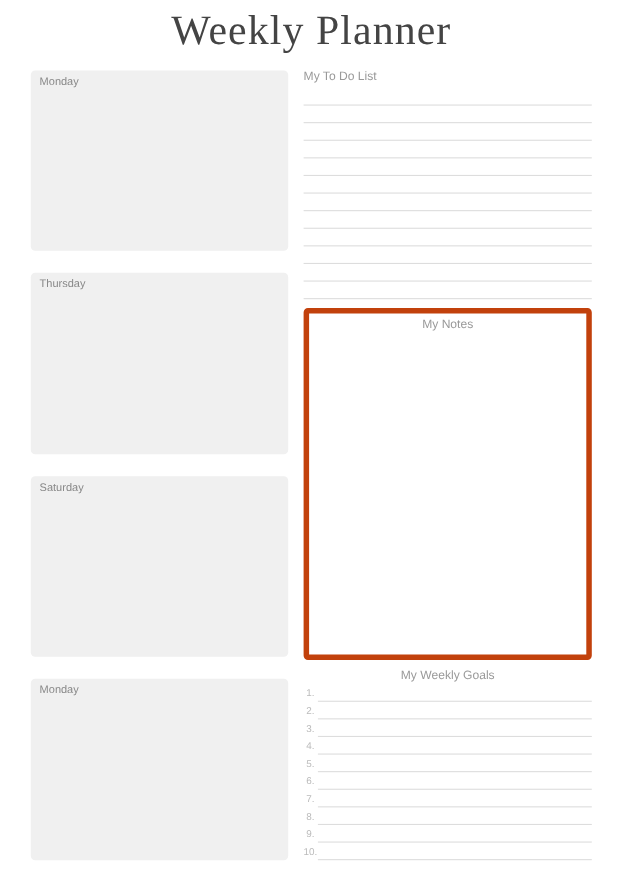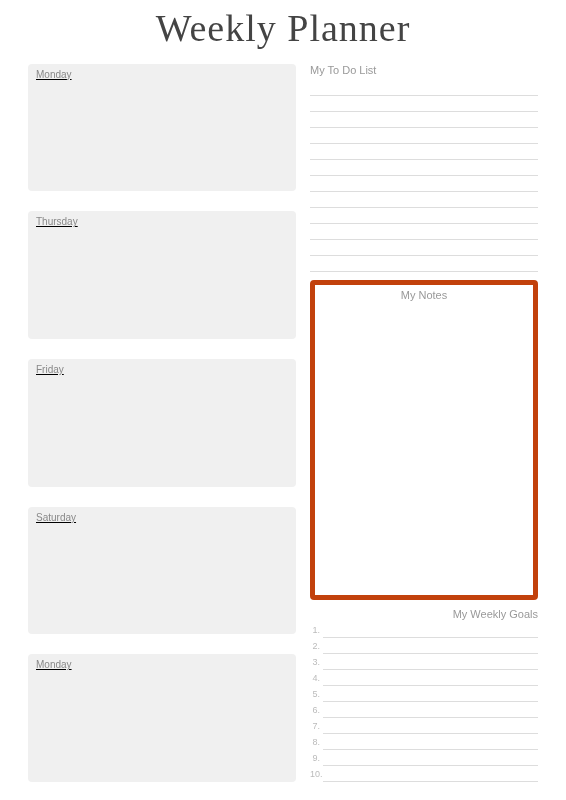--- a/index.html
+++ b/index.html
@@ -33,23 +33,22 @@
       display: flex;
       flex-direction: row;
       gap: 14px;
       flex: 1;
     }
 
     .left-col {
       display: flex;
       flex-direction: column;
       gap: 20px;
-      width: 268px;
+      width: 234px;
       flex-shrink: 0;
-      text-decoration: underline;
     }
 
     .day-box {
       background: #f0f0f0;
       border-radius: 4px;
       padding: 5px 8px 5px 8px;
       flex: 1;
       display: flex;
       flex-direction: column;
     }
@@ -119,21 +118,21 @@
     
     .goals-section {
       display: flex;
       flex-direction: column;
     }
 
     .goals-title {
       font-size: 11px;
       color: #999;
       font-family: Arial, sans-serif;
-      text-align: right;
+      text-align: center;
       margin-bottom: 2px;
     }
 
     .goal-line {
       display: flex;
       align-items: flex-end;
       gap: 3px;
       height: 16px;
     }
 
@@ -172,23 +171,20 @@
   <div class="main-layout">
 
     <div class="left-col">
       <div class="day-box">
         <span class="day-label">Monday</span>
       </div>
       <div class="day-box">
         <span class="day-label">Thursday</span>
       </div>
       <div class="day-box">
-        <span class="day-label">Friday</span>
-      </div>
-      <div class="day-box">
         <span class="day-label">Saturday</span>
       </div>
       <div class="day-box">
         <span class="day-label">Monday</span>
       </div>
     </div>
 
     <div class="right-col">
 
       <div class="todo-section right-top">

